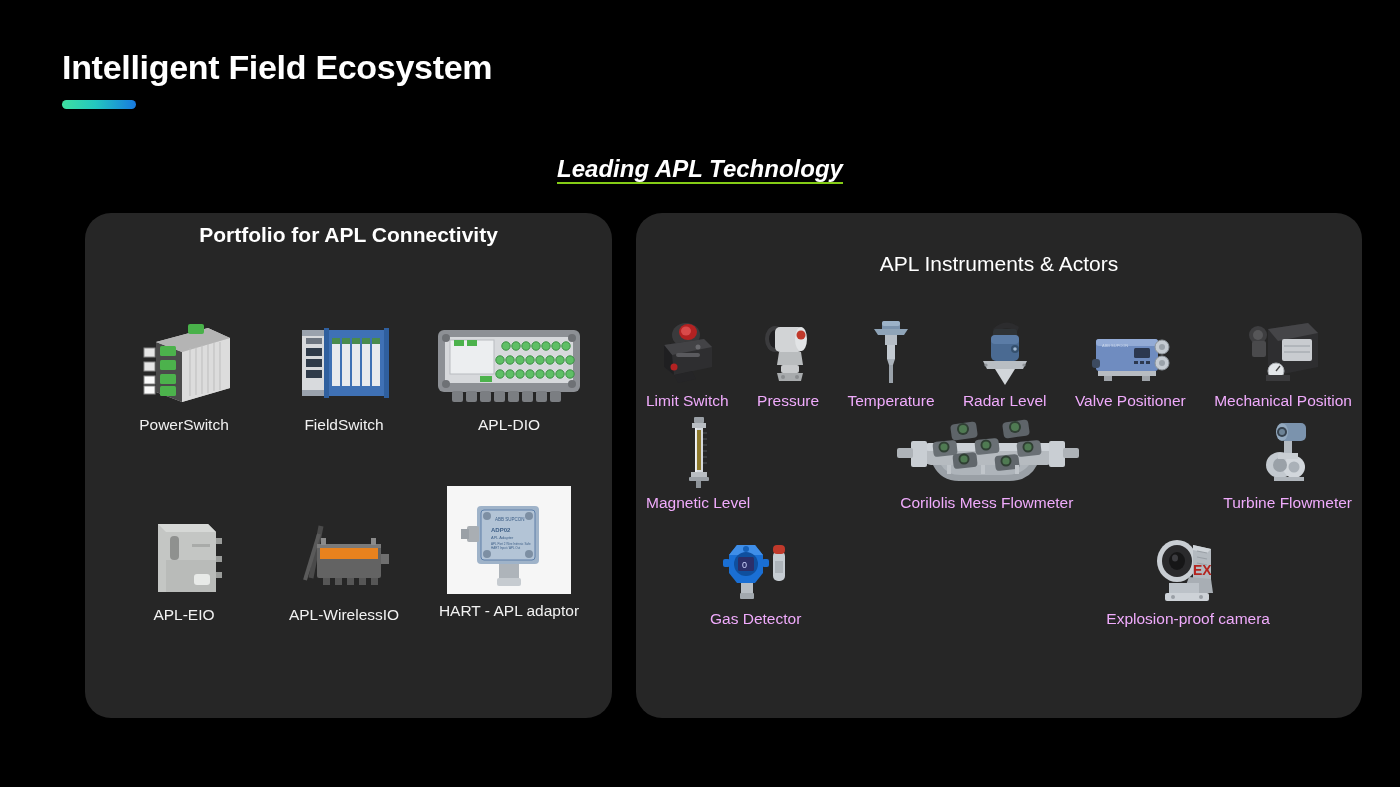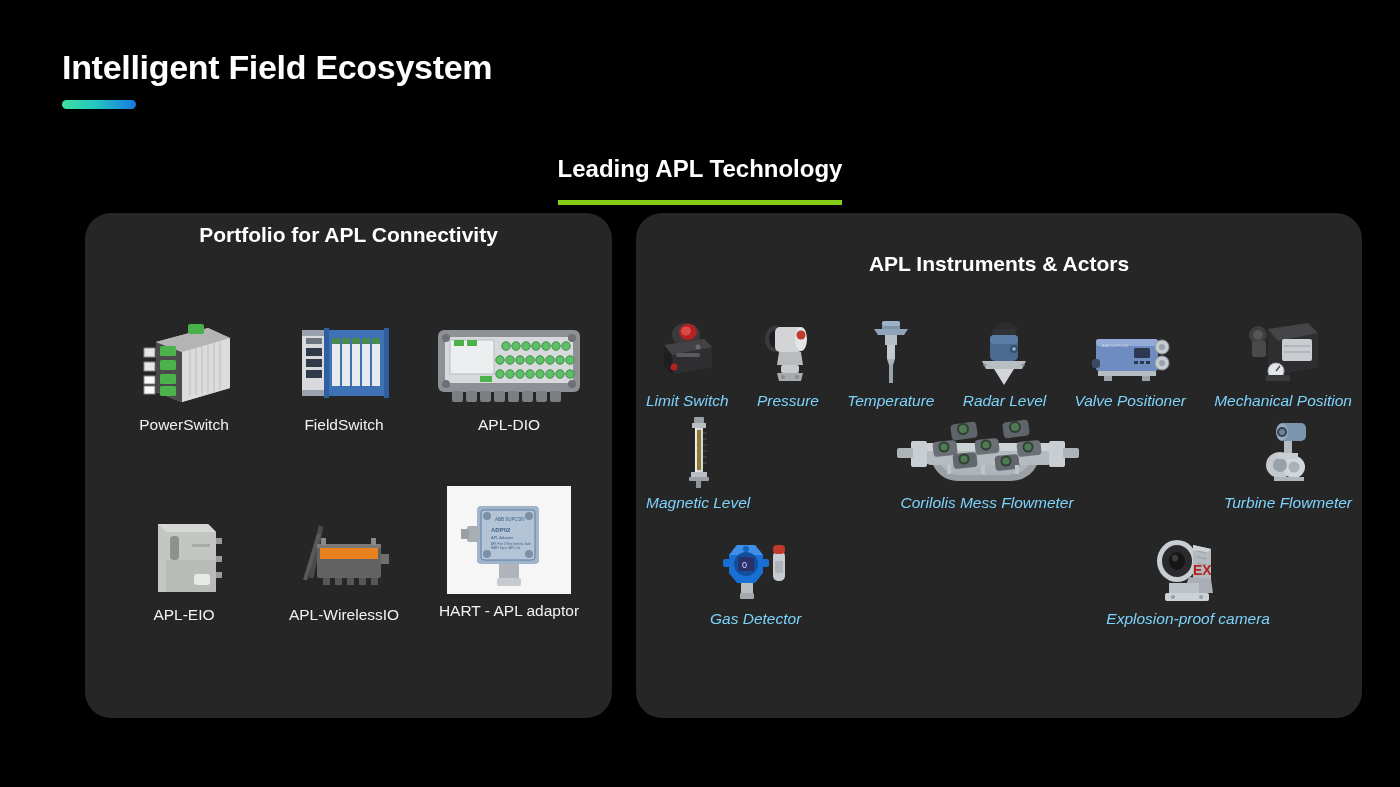--- a/index.html
+++ b/index.html
@@ -22,50 +22,50 @@
     width: 74px; height: 9px; border-radius: 5px;
     background: linear-gradient(90deg, #3ee0a0 0%, #23c7c0 45%, #1779e0 100%);
   }
 
   
   .section-heading {
     position: absolute; left: 0; top: 155px; width: 1400px;
     text-align: center; font-size: 24px; font-weight: bold; color: #fff;
   }
   .section-heading span {
-    border-bottom: 5px solid #84cc16; padding-bottom: 18px;
+    border-bottom: 2px solid #84cc16; padding-bottom: 0; font-style: italic;
   }
 
   
   .panel {
     position: absolute; top: 213px; height: 505px;
     background: #262626;
     border-radius: 26px;
   }
   #panel-left  { left: 85px;  width: 527px; }
   #panel-right { left: 636px; width: 726px; }
 
   .panel-title {
     width: 100%; text-align: center;
     font-size: 21px; font-weight: bold; color: #fff;
     margin-top: 10px;
   }
-  #panel-right .panel-title { font-weight: bold; margin-top: 39px; }
+  #panel-right .panel-title { font-weight: normal; margin-top: 39px; }
 
   
   .conn-row { position: absolute; width: 100%; display: flex; }
   .conn-item { display: flex; flex-direction: column; align-items: center; }
   .conn-label { color: #f2f2f2; font-size: 15.5px; margin-top: 8px; white-space: nowrap; }
   .conn-art { height: 90px; display: flex; align-items: flex-end; justify-content: center; }
 
   
   .instr-row { position: absolute; display: flex; align-items: flex-end; }
   .instr-item { display: flex; flex-direction: column; align-items: center; }
   .instr-art { height: 72px; display: flex; align-items: flex-end; justify-content: center; }
-  .instr-label { color: #7dd3fc; font-size: 15.5px; margin-top: 5px; white-space: nowrap; font-style: italic; }
+  .instr-label { color: #f0abfc; font-size: 15.5px; margin-top: 5px; white-space: nowrap; }
 
   svg { display: block; }
 </style>
 </head>
 <body>
 
 <div class="slide">
 
   <div class="title">Intelligent Field Ecosystem</div>
   <div class="accent-bar"></div>

